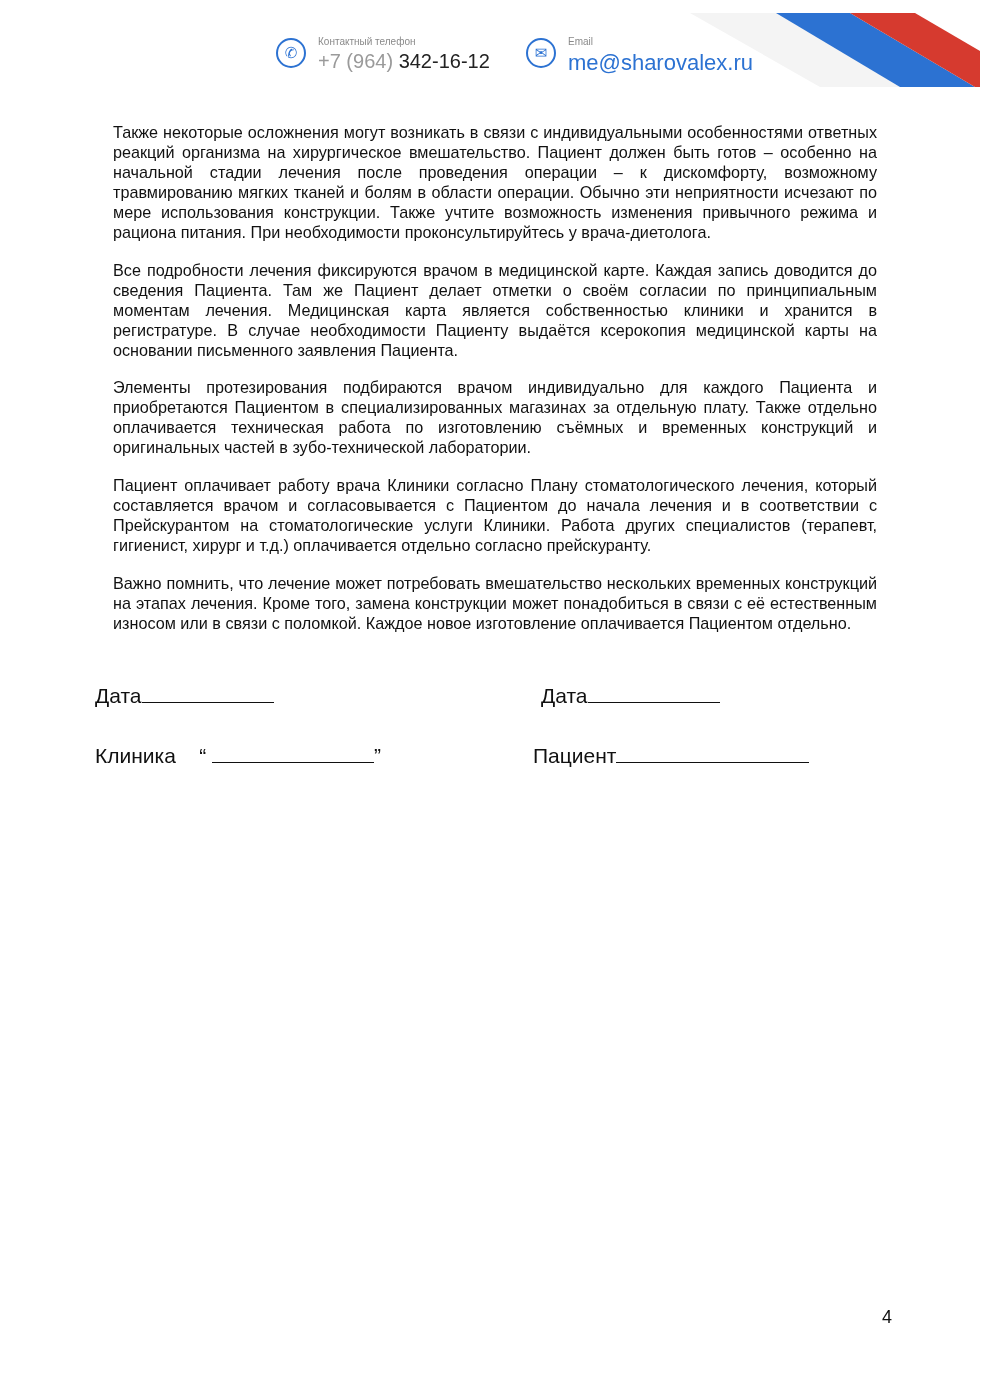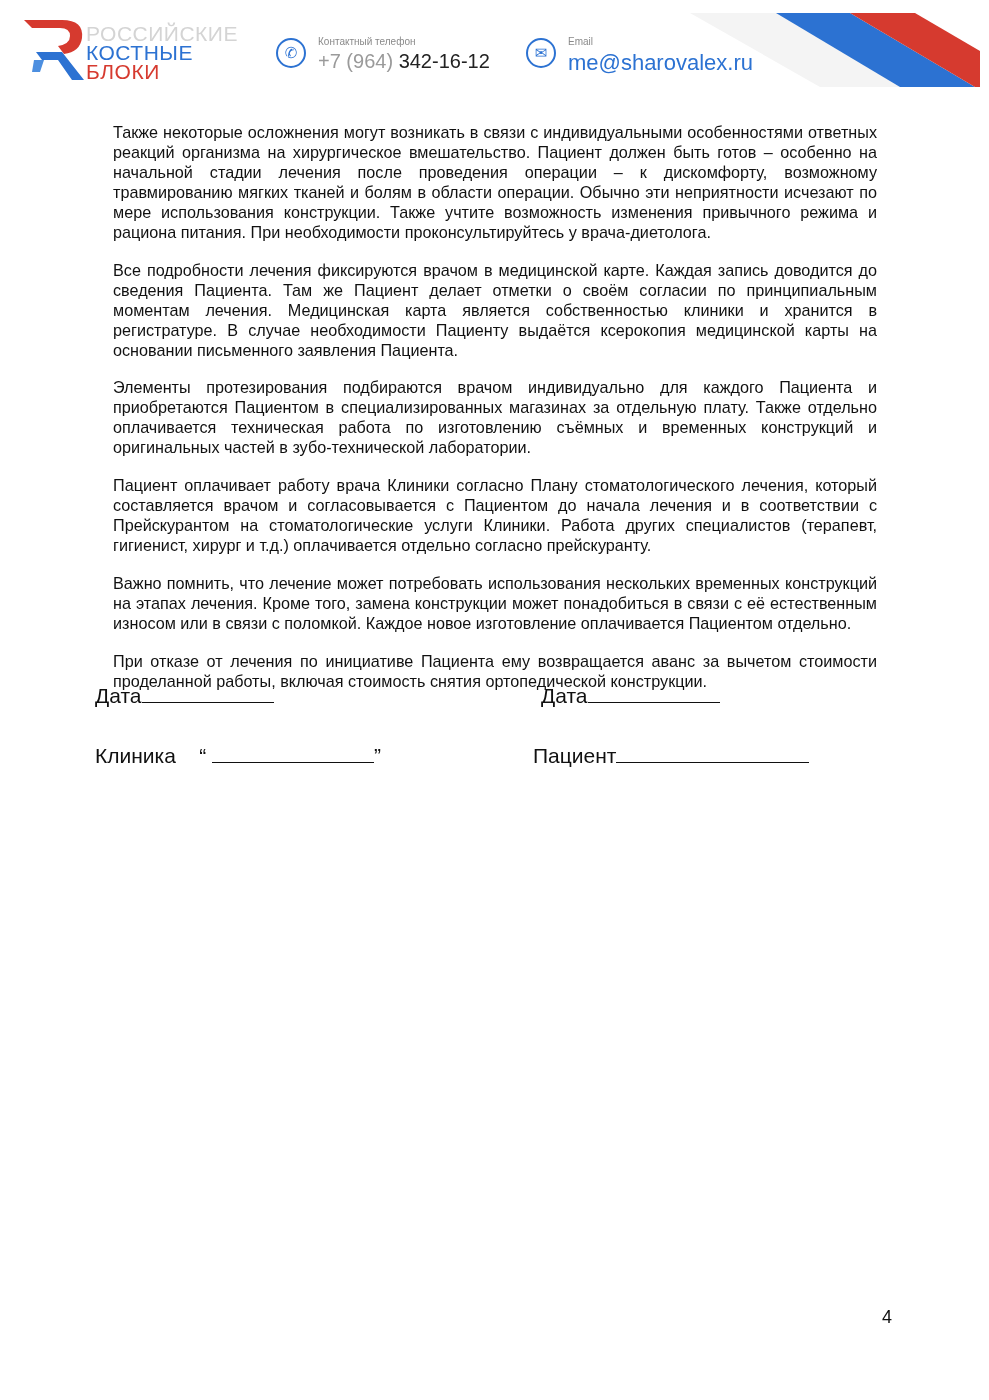--- a/index.html
+++ b/index.html
@@ -34,32 +34,20 @@
     .sig-date-right { left: 541px; top: 684px; }
     .sig-clinic { left: 95px; top: 744px; }
     .sig-patient { left: 533px; top: 744px; }
 
     .page-number { position: absolute; left: 882px; top: 1307px; font-size: 18px; color: #111; }
   </style>
 </head>
 <body>
 
 <div class="header">
-  <div class="logo">
-    <svg class="logo-mark" viewBox="0 0 70 72">
-      <path d="M2 6 L40 6 Q62 6 60 24 Q58 38 42 40 L36 32 Q48 30 48 22 Q48 14 38 14 L10 14 Z" fill="#d63a2f"></path>
-      <path d="M14 38 L40 38 L62 66 L50 66 L36 46 L20 46 Z" fill="#2c72d2"></path>
-      <path d="M12 46 L22 46 L18 58 L10 58 Z" fill="#4d8fe0"></path>
-    </svg>
-    <div class="logo-text">
-      <div class="logo-line1">РОССИЙСКИЕ</div>
-      <div class="logo-line2">КОСТНЫЕ</div>
-      <div class="logo-line3">БЛОКИ</div>
-    </div>
-  </div>
 
   <div class="contact contact-phone">
     <div class="contact-icon">✆</div>
     <div class="contact-label">Контактный телефон</div>
     <div class="contact-value">
       <span class="phone-prefix">+7 (964)</span>
       <span class="phone-main">342-16-12</span>
     </div>
   </div>
 
@@ -74,22 +62,21 @@
     <polygon points="96,0 170,0 295,74 220,74" fill="#2c72d2"></polygon>
     <polygon points="170,0 235,0 300,38 300,74 295,74" fill="#d63a2f"></polygon>
   </svg>
 </div>
 
 <div class="body-text">
   <p>Также некоторые осложнения могут возникать в связи с индивидуальными особенностями ответных реакций организма на хирургическое вмешательство. Пациент должен быть готов – особенно на начальной стадии лечения после проведения операции – к дискомфорту, возможному травмированию мягких тканей и болям в области операции. Обычно эти неприятности исчезают по мере использования конструкции. Также учтите возможность изменения привычного режима и рациона питания. При необходимости проконсультируйтесь у врача-диетолога.</p>
   <p>Все подробности лечения фиксируются врачом в медицинской карте. Каждая запись доводится до сведения Пациента. Там же Пациент делает отметки о своём согласии по принципиальным моментам лечения. Медицинская карта является собственностью клиники и хранится в регистратуре. В случае необходимости Пациенту выдаётся ксерокопия медицинской карты на основании письменного заявления Пациента.</p>
   <p>Элементы протезирования подбираются врачом индивидуально для каждого Пациента и приобретаются Пациентом в специализированных магазинах за отдельную плату. Также отдельно оплачивается техническая работа по изготовлению съёмных и временных конструкций и оригинальных частей в зубо-технической лаборатории.</p>
   <p>Пациент оплачивает работу врача Клиники согласно Плану стоматологического лечения, который составляется врачом и согласовывается с Пациентом до начала лечения и в соответствии с Прейскурантом на стоматологические услуги Клиники. Работа других специалистов (терапевт, гигиенист, хирург и т.д.) оплачивается отдельно согласно прейскуранту.</p>
-  <p>Важно помнить, что лечение может потребовать использования нескольких временных конструкций на этапах лечения. Кроме того, замена конструкции может понадобиться в связи с её естественным износом или в связи с поломкой. Каждое новое изготовление оплачивается Пациентом отдельно.</p>
-  <p>При отказе от лечения по инициативе Пациента ему возвращается аванс за вычетом стоимости проделанной работы, включая стоимость снятия ортопедической конструкции.</p>
+  <p>Важно помнить, что лечение может потребовать вмешательство нескольких временных конструкций на этапах лечения. Кроме того, замена конструкции может понадобиться в связи с её естественным износом или в связи с поломкой. Каждое новое изготовление оплачивается Пациентом отдельно.</p>
 </div>
 
 <div class="sig sig-date-left">
   <span>Дата</span><span class="line" style="width:132px"></span>
 </div>
 
 <div class="sig sig-date-right">
   <span>Дата</span><span class="line" style="width:132px"></span>
 </div>
 

